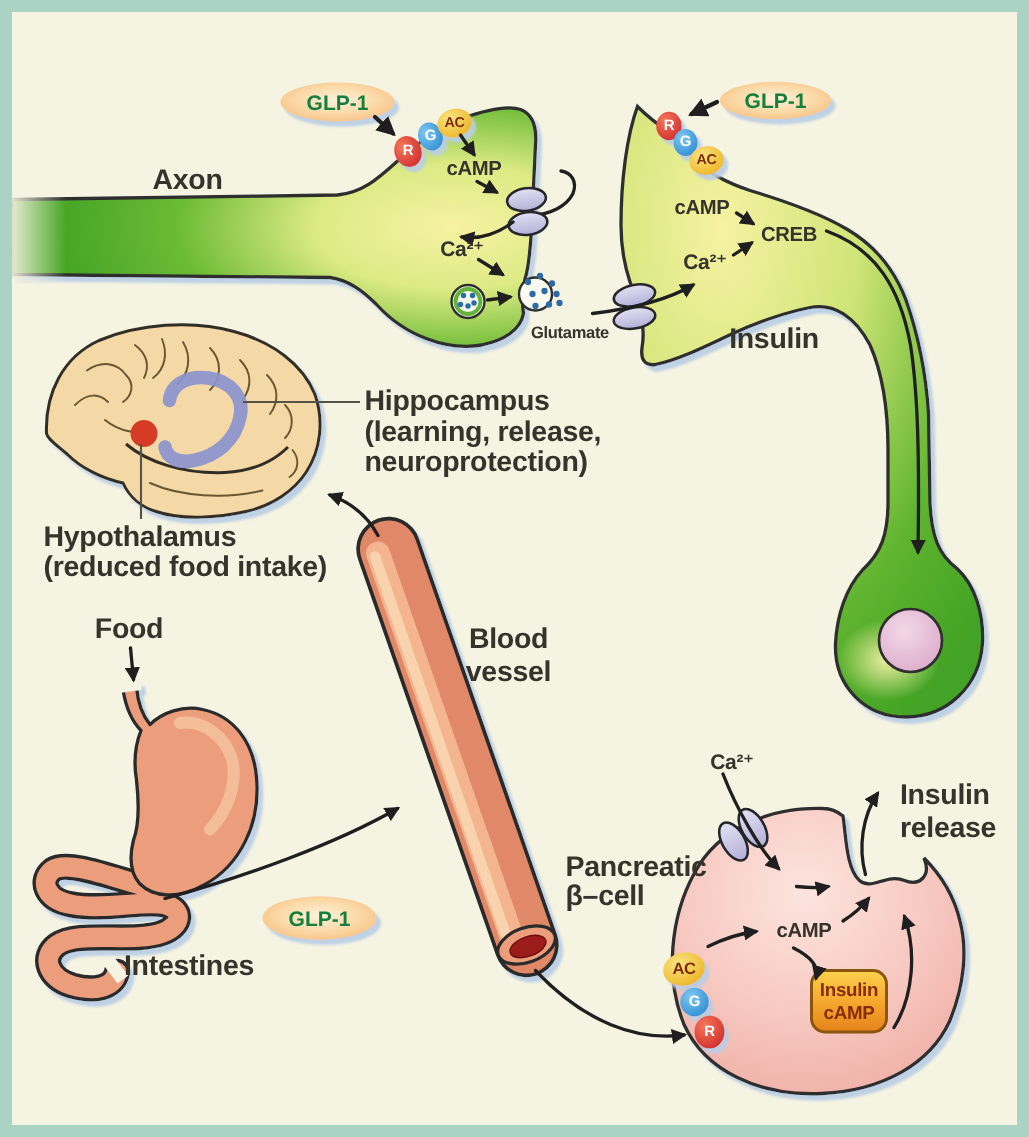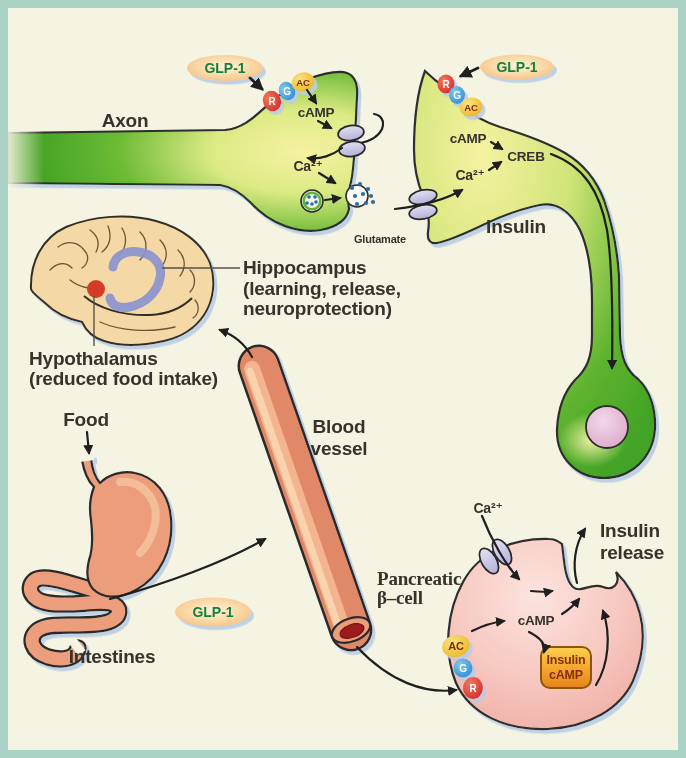--- a/index.html
+++ b/index.html
@@ -10,21 +10,21 @@
   .frame{position:absolute;inset:0;border:8px solid #abd3c5;pointer-events:none;z-index:6;}
   svg.art{position:absolute;left:0;top:0;z-index:1;}
   .lbl{
     position:absolute;z-index:3;color:#35332b;white-space:nowrap;
     transform:translate(-50%,-50%);text-align:center;
     font-weight:700;letter-spacing:-0.2px;
   }
   .anat{font-size:19px;}
   .mol{font-size:13.5px;}
   .ca{font-size:14px;}
-  .tiny{font-size:11px;margin-top:17px;}
+  .tiny{font-size:11px;}
   .glp{font-size:14px;color:#15803d;letter-spacing:0;}
   .rletter{font-size:10px;color:#ffffff;}
   .acletter{font-size:9.5px;color:#7c2d06;text-align:center;}
   .acletter.big{font-size:11px;}
   .block{transform:none;text-align:left;}
   .block.center{text-align:center;transform:translate(-50%,-50%);}
   .geneTxt{font-size:12.5px;color:#872c07;line-height:15px;}
 </style>
 </head>
 <body>
@@ -281,29 +281,29 @@
     <div>Hippocampus</div>
     <div>(learning, release,</div>
     <div>neuroprotection)</div>
   </div>
   <div class="lbl anat block" style="left:29px;top:349px;line-height:19.5px;">
     <div>Hypothalamus</div>
     <div>(reduced food intake)</div>
   </div>
 
   <span class="lbl anat" style="left:86px;top:420px;">Food</span>
-  <span class="lbl anat" style="left:112px;top:645px;margin-top:12px;">Intestines</span>
+  <span class="lbl anat" style="left:126px;top:645px;">Intestines</span>
   <span class="lbl glp" style="left:213px;top:612px;">GLP-1</span>
 
   <div class="lbl anat block center" style="left:339px;top:438px;line-height:22px;">
     <div>Blood</div>
     <div>vessel</div>
   </div>
 
-  <div class="lbl anat block" style="left:377px;top:570px;line-height:18.5px;font-family:Liberation Serif, serif;">
+  <div class="lbl anat block" style="left:377px;top:570px;line-height:18.5px;">
     <div>Pancreatic</div>
     <div>β–cell</div>
   </div>
   <span class="lbl ca" style="left:488px;top:508px;">Ca²⁺</span>
   <div class="lbl anat block" style="left:600px;top:520px;line-height:21.5px;">
     <div>Insulin</div>
     <div>release</div>
   </div>
   <span class="lbl mol" style="left:536px;top:620px;">cAMP</span>
   <div class="lbl geneTxt block center" style="left:566px;top:668px;">

